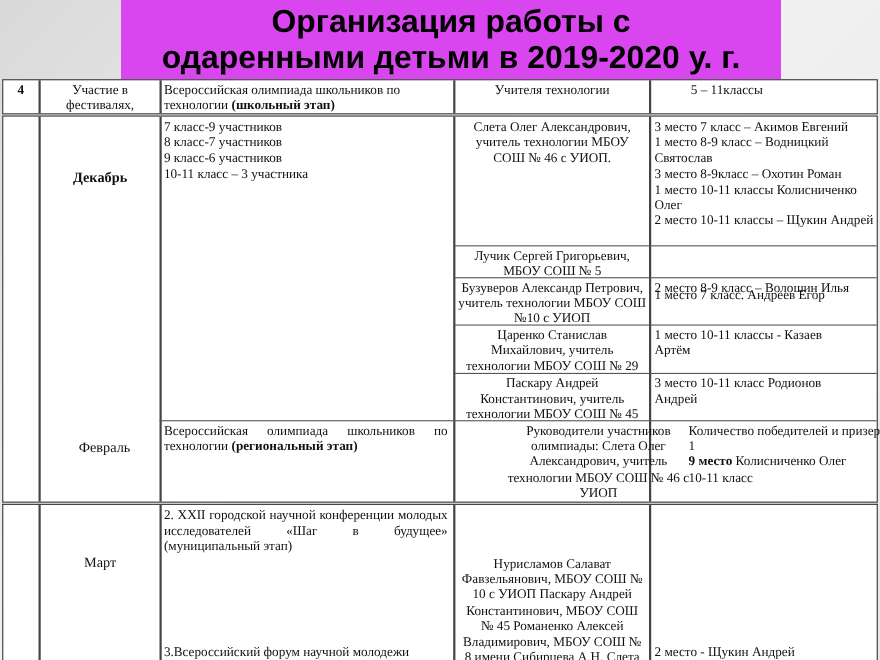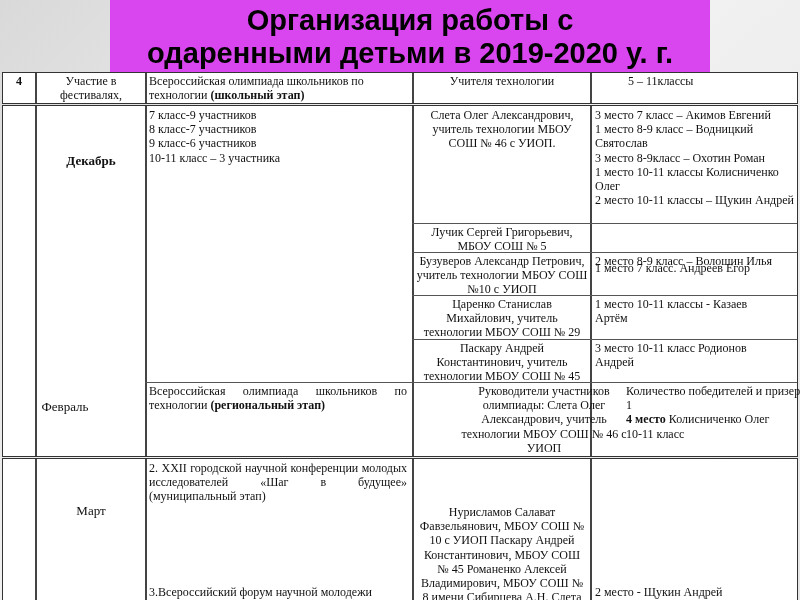--- a/index.html
+++ b/index.html
@@ -90,28 +90,28 @@
 
   <div class="cell center" style="left:412px; top:148px; width:174px;">Бузуверов Александр Петрович, учитель технологии МБОУ СОШ №10 с УИОП</div>
   <div class="cell" style="left:592px; top:148px; width:200px;">2 место 8-9 класс – Волошин Илья</div>
 
   <div class="cell center" style="left:416px; top:191px; width:166px;">Царенко Станислав Михайлович, учитель технологии МБОУ СОШ № 29</div>
   <div class="cell" style="left:592px; top:191px; width:180px;">1 место 10-11 классы - Казаев Артём</div>
 
   <div class="cell center" style="left:416px; top:235px; width:166px;">Паскару Андрей Константинович, учитель технологии МБОУ СОШ № 45</div>
   <div class="cell" style="left:592px; top:235px; width:170px;">3 место 10-11 класс Родионов Андрей</div>
 
-  <div class="cell mid" style="left:20px; top:278px; width:84px; height:46px; font-size:13px;">Февраль</div>
+  <div class="cell mid" style="left:50px; top:278px; width:84px; height:46px; font-size:13px;">Февраль</div>
   <div class="cell just" style="left:146px; top:278px; width:258px;">
     <span>Всероссийская олимпиада школьников по технологии </span><b>(региональный этап)</b>
   </div>
   <div class="cell center" style="left:416px; top:278px; width:166px;margin-left:42px;">Руководители участников олимпиады: Слета Олег Александрович, учитель технологии МБОУ СОШ № 46 с УИОП</div>
   <div class="cell" style="left:592px; top:278px; width:190px;margin-left:31px;">
     <span class="p">Количество победителей и призеров: 1</span>
-    <span class="p"><b>4 место</b><span> Колисниченко Олег</span></span>
+    <span class="p"><b>9 место</b><span> Колисниченко Олег</span></span>
     <span class="p">10-11 класс</span>
   </div>
 </div>
 
 <div class="tbl" style="left:2px; top:458px; width:796px; height:150px; border-bottom:none;">
   <div class="vline" style="left:32px; top:0; height:150px;"></div>
   <div class="vline" style="left:142px; top:0; height:150px;"></div>
   <div class="vline" style="left:409px; top:0; height:150px;"></div>
   <div class="vline" style="left:587px; top:0; height:150px;"></div>
 

